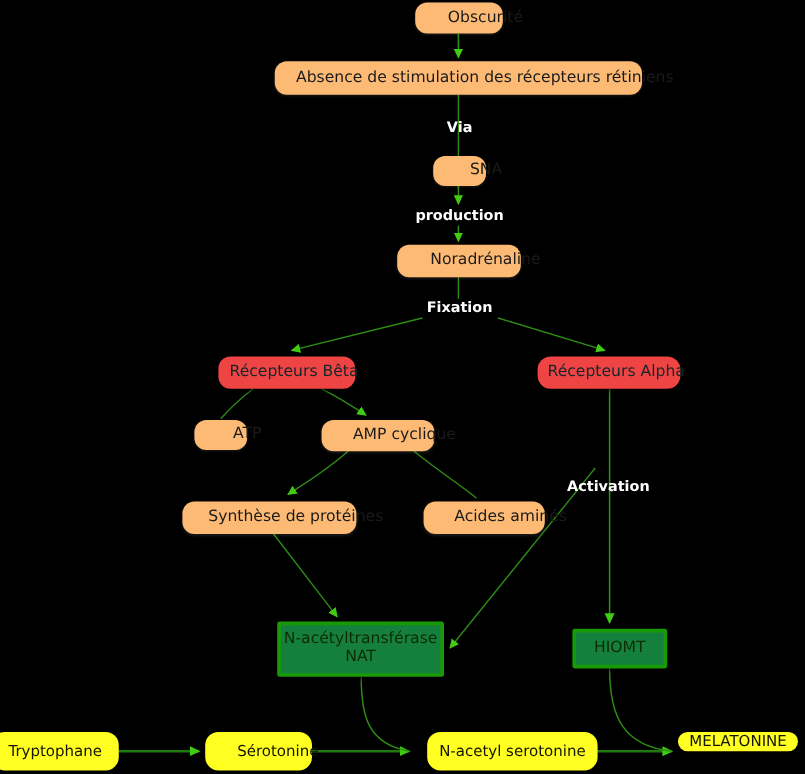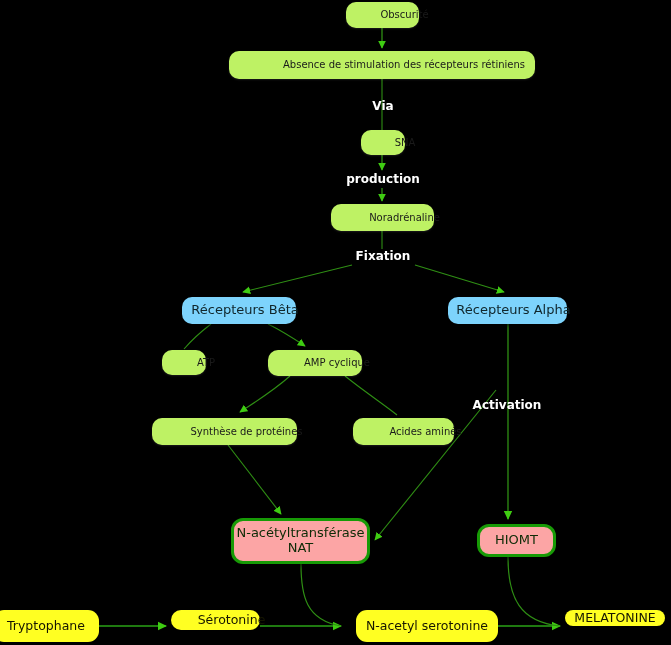--- a/index.html
+++ b/index.html
@@ -12,35 +12,35 @@
   svg#edges{position:absolute;left:0;top:0;width:671px;height:645px;pointer-events:none;}
 
   .node{
     position:absolute;box-sizing:border-box;
     display:flex;align-items:center;justify-content:center;
     text-align:center;line-height:1.15;
     border-radius:9px;
     white-space:pre;
   }
   .n-white{
-    background:#bef264;color:#1a1a1a;font-size:10px;
+    background:#fdba74;color:#1a1a1a;font-size:13px;
     border-radius:10px;
     box-shadow:0 1px 2px rgba(255,255,255,0.10);
     padding-left:44px;
   }
   .n-teal{
-    background:#7dd3fc;color:#10262b;font-size:13px;
+    background:#ef4444;color:#10262b;font-size:13px;
     border-radius:10px;
     box-shadow:0 2px 3px rgba(0,0,0,0.55);
     padding-left:12px;
   }
   .n-green{
-    background:#fca5a5;color:#0d2b06;font-size:13px;
+    background:#15803d;color:#0d2b06;font-size:13px;
     border:3px solid #179a06;
-    border-radius:12px;
+    border-radius:2px;
     box-shadow:0 2px 4px rgba(0,0,0,0.6);
   }
   .n-yellow{
     background:#ffff22;color:#161600;font-size:12.5px;
     border-radius:11px;
   }
   .lbl{
     position:absolute;color:#ffffff;font-size:12px;font-weight:bold;
     text-align:center;white-space:pre;
   }
@@ -101,38 +101,38 @@
   <div class="node n-white" style="left:346px;top:2px;width:73px;height:26px;">Obscurité</div>
 
   <div class="node n-white" style="left:229px;top:51px;width:306px;height:28px;">Absence de stimulation des récepteurs rétiniens</div>
 
   <div class="node n-white" style="left:361px;top:130px;width:43px;height:25px;">SNA</div>
 
   <div class="node n-white" style="left:331px;top:204px;width:103px;height:27px;">Noradrénaline</div>
 
   <div class="node n-teal" style="left:182px;top:297px;width:114px;height:27px;">Récepteurs Bêta</div>
 
-  <div class="node n-teal" style="left:448px;top:297px;width:119px;height:27px;">Récepteurs Alpha</div>
+  <div class="node n-teal" style="left:448px;top:297px;width:119px;height:27px;border-radius:11px;">Récepteurs Alpha</div>
 
   <div class="node n-white" style="left:162px;top:350px;width:16px;height:25px;">ATP</div>
 
   <div class="node n-white" style="left:268px;top:350px;width:94px;height:26px;">AMP cyclique</div>
 
   <div class="node n-white" style="left:152px;top:418px;width:145px;height:27px;">Synthèse de protéines</div>
 
   <div class="node n-white" style="left:353px;top:418px;width:101px;height:27px;">Acides aminés</div>
 
   <div class="node n-green" style="left:231px;top:518px;width:139px;height:46px;">N-acétyltransférase
 NAT</div>
 
   <div class="node n-green" style="left:477px;top:524px;width:79px;height:33px;">HIOMT</div>
 
   <div class="node n-yellow" style="left:-7px;top:610px;width:106px;height:32px;">Tryptophane</div>
 
-  <div class="node n-yellow" style="left:171px;top:610px;width:89px;height:20px;padding-left:32px;">Sérotonine</div>
+  <div class="node n-yellow" style="left:171px;top:610px;width:89px;height:32px;padding-left:32px;">Sérotonine</div>
 
   <div class="node n-yellow" style="left:332px;top:610px;width:142px;height:32px;margin-left:24px;">N-acetyl serotonine</div>
 
   <div class="node n-yellow" style="left:565px;top:610px;width:100px;height:16px;">MELATONINE</div>
 
   <div class="lbl" style="left:333px;top:99px;width:100px;">Via</div>
 
   <div class="lbl" style="left:323px;top:172px;width:120px;">production</div>
 
   <div class="lbl" style="left:333px;top:249px;width:100px;">Fixation</div>

